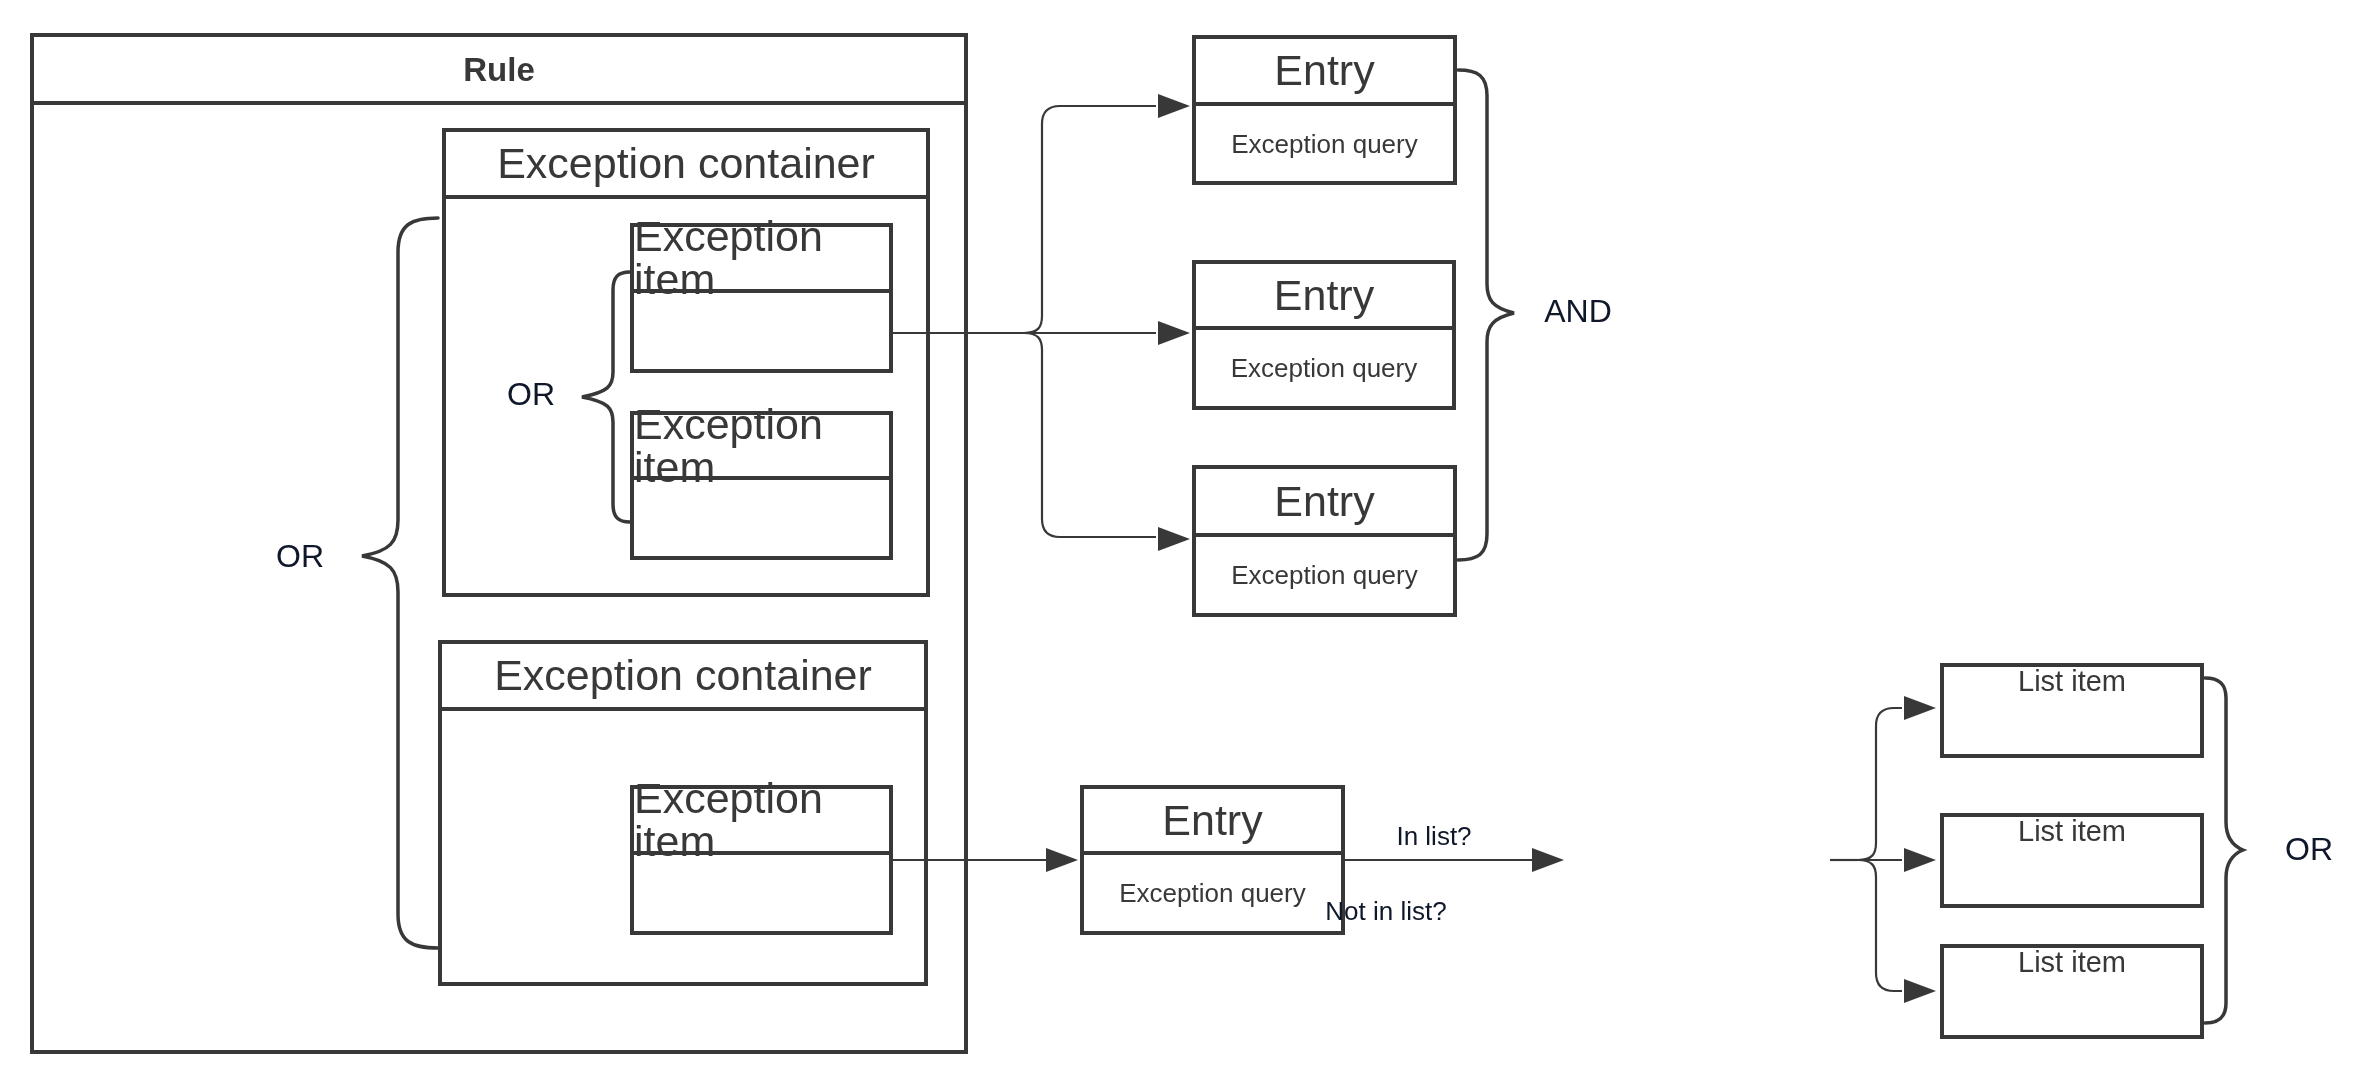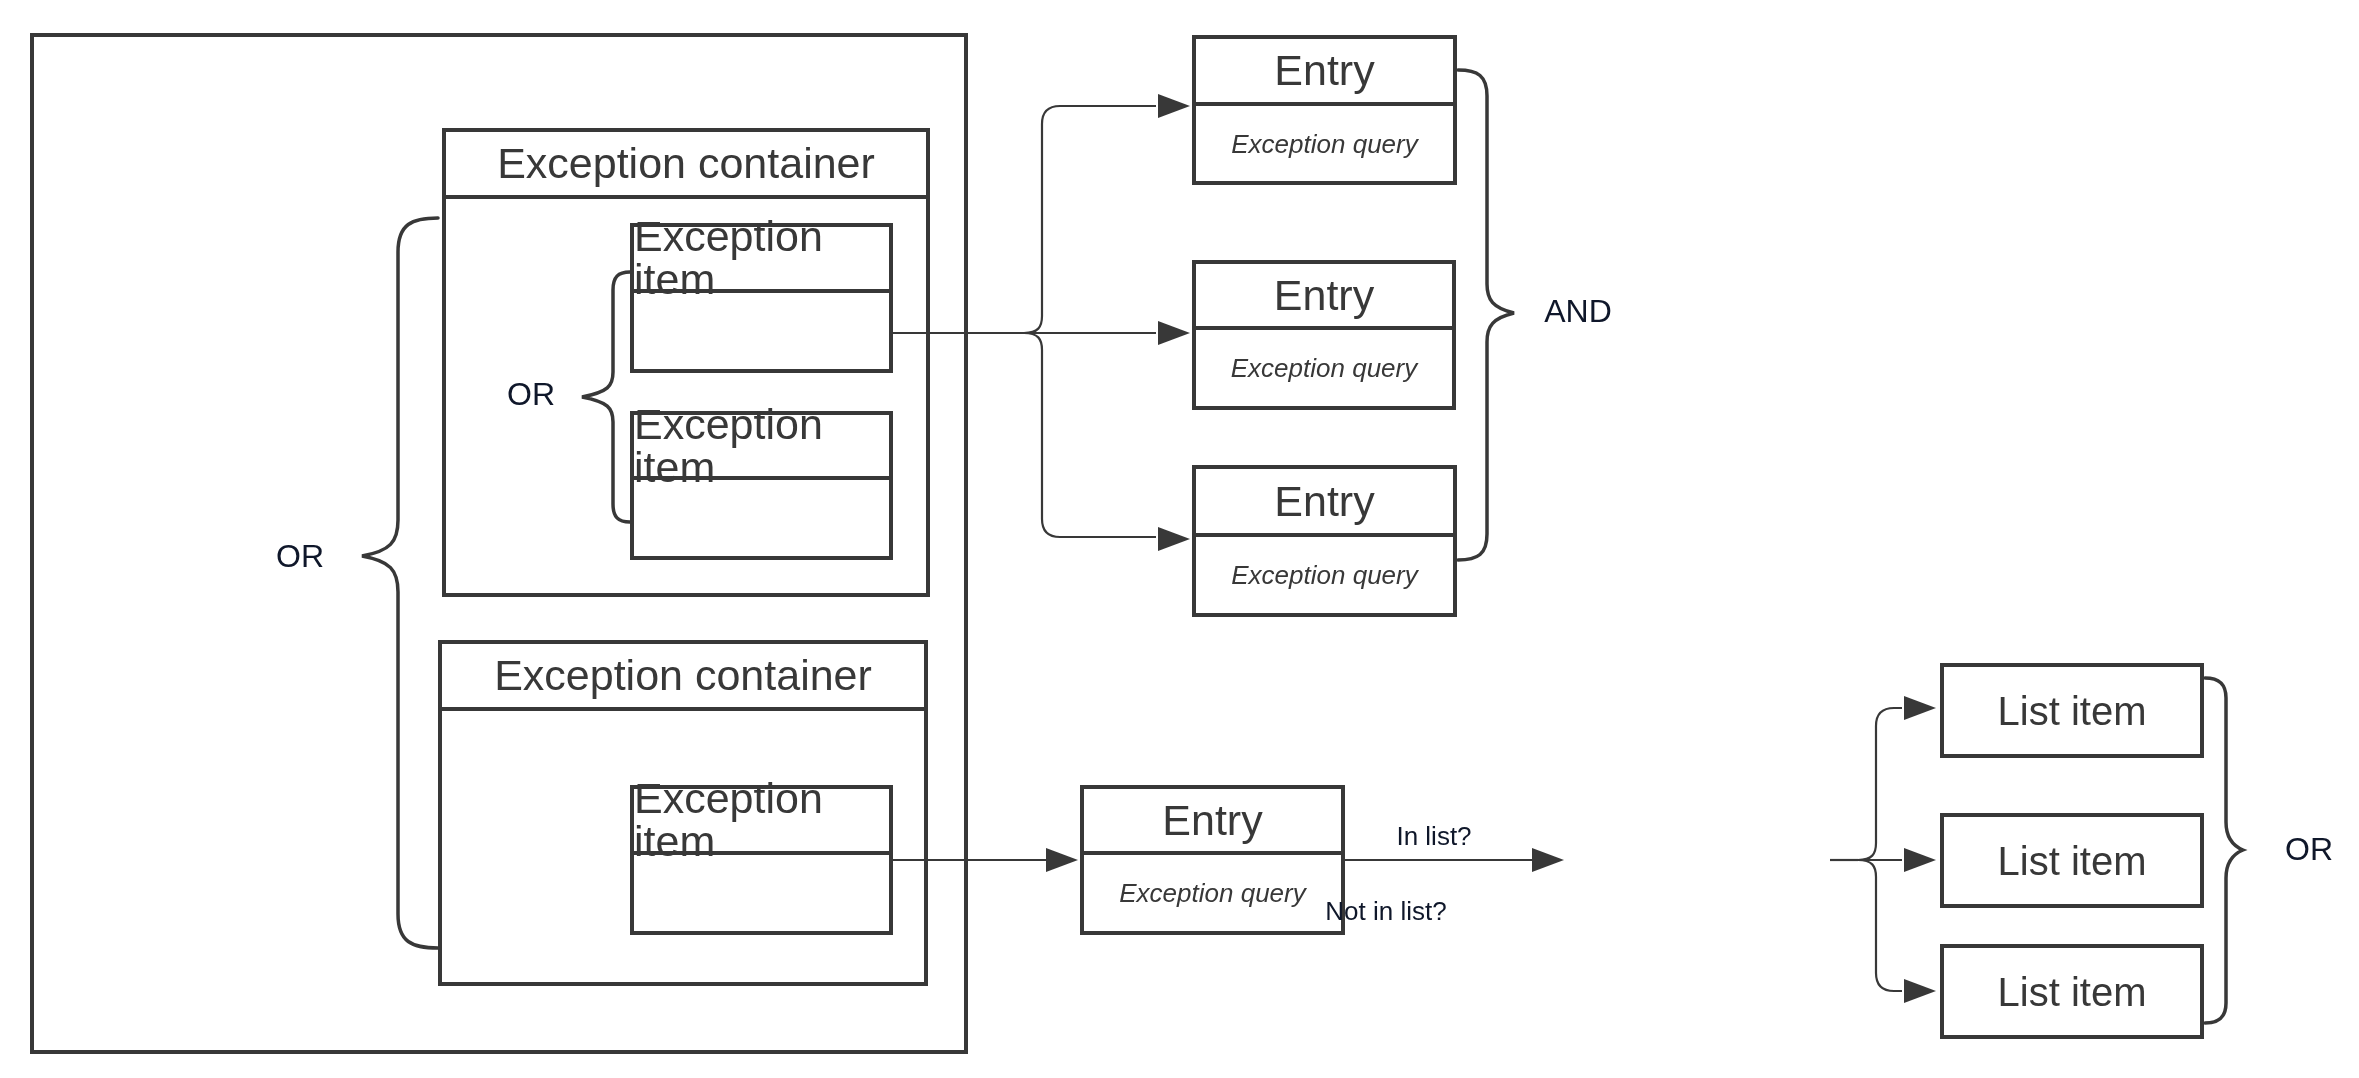--- a/index.html
+++ b/index.html
@@ -10,44 +10,45 @@
   .box{
     position:absolute;border:4px solid #383838;background:#ffffff;
     box-sizing:border-box;display:flex;flex-direction:column;
   }
   .box .hd{
     border-bottom:4px solid #383838;display:flex;align-items:center;justify-content:center;
     font-size:43px;line-height:1;flex:none;
   }
   .box .bd{
     flex:1;display:flex;align-items:center;justify-content:center;
-    font-size:26px;line-height:1;font-style:italic;
+    font-size:26px;line-height:1;
   }
   .plain{
-    position:absolute;display:flex;align-items:center;justify-content:center;
-    border:4px solid #383838;background:#ffffff;box-sizing:border-box;font-size:40px;line-height:1;
+    position:absolute;display:flex;align-items:flex-start;justify-content:center;
+    border:4px solid #383838;background:#ffffff;box-sizing:border-box;font-size:29px;line-height:1;
   }
   .lbl{
     position:absolute;transform:translate(-50%,-50%);white-space:nowrap;
     font-size:32px;line-height:1;color:#0f172a;
   }
   .lbl.small{font-size:26px;}
   .bold{font-weight:bold;}
   svg.overlay{position:absolute;left:0;top:0;pointer-events:none;}
   svg.overlay path{fill:none;stroke:#383838;}
   svg.overlay path.conn{stroke-width:2.2px;}
   svg.overlay path.brace{stroke-width:3.5px;stroke-linecap:round;}
   svg.overlay polygon{fill:#383838;stroke:none;}
 </style>
 </head>
 <body>
 
 <div class="canvas">
 
   <div class="box" style="left:30px;top:33px;width:938px;height:1021px;">
+    <div class="hd bold" style="height:64px;font-size:33px;">Rule</div>
     <div class="bd"></div>
   </div>
 
   <div class="box" style="left:442px;top:128px;width:488px;height:469px;">
     <div class="hd" style="height:63px;">Exception container</div>
     <div class="bd"></div>
   </div>
 
   <div class="box" style="left:630px;top:223px;width:263px;height:150px;">
     <div class="hd" style="height:62px;">Exception item</div>

